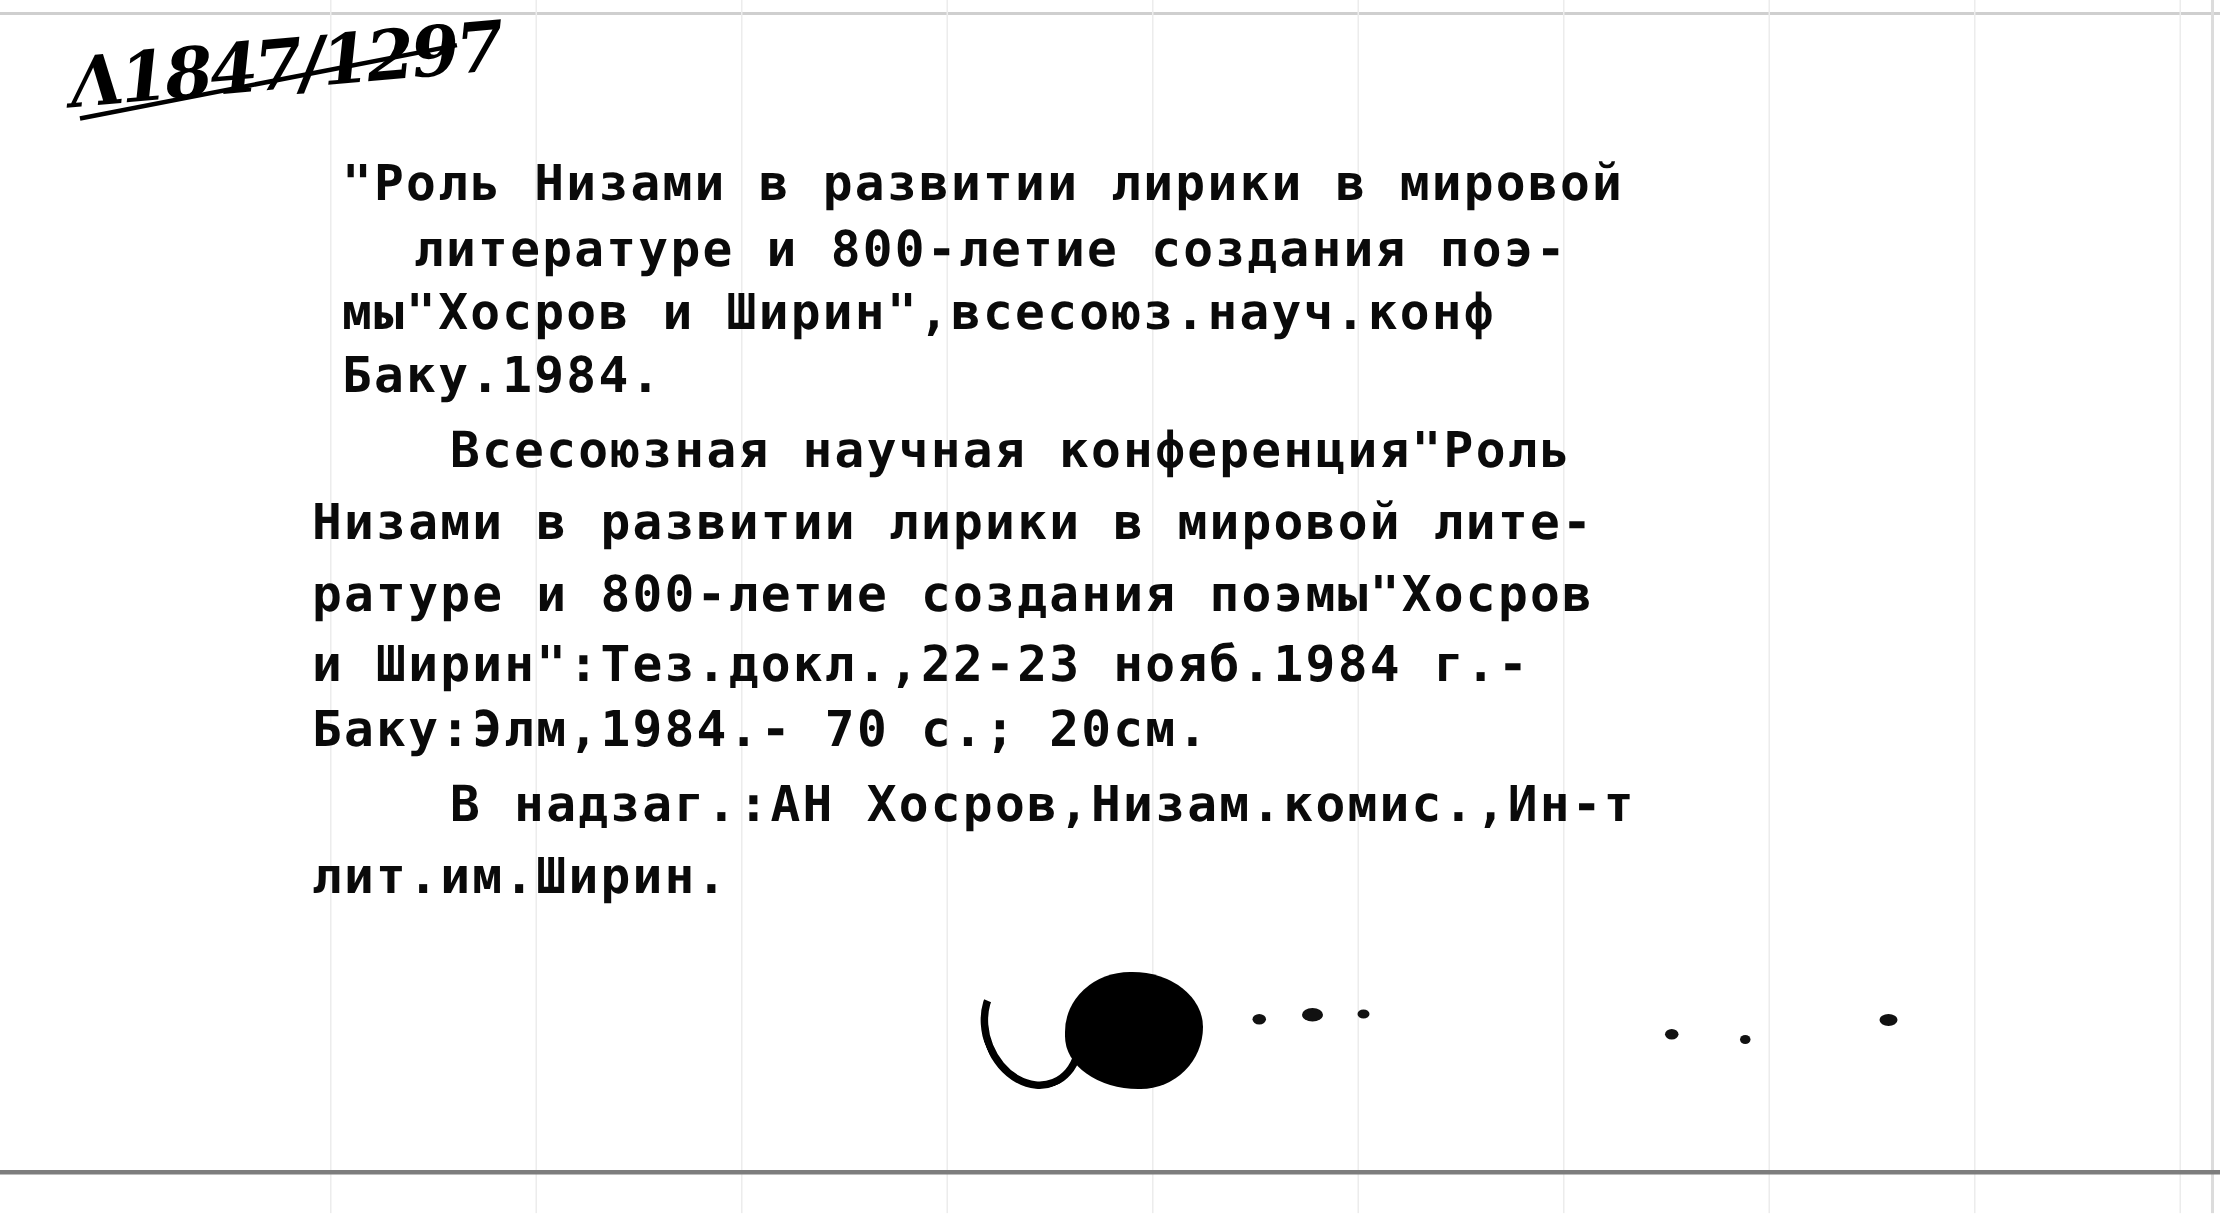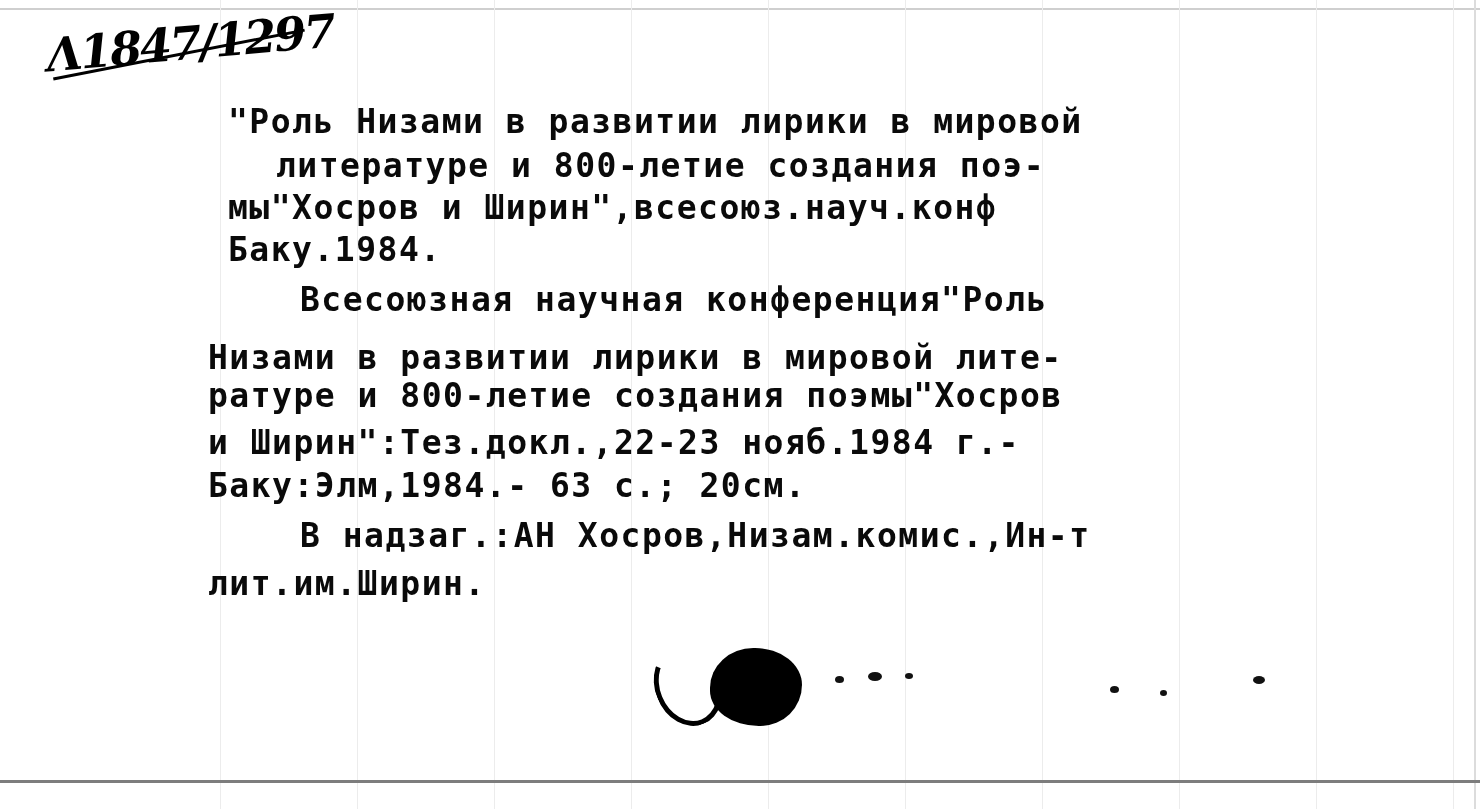--- a/index.html
+++ b/index.html
@@ -150,24 +150,24 @@
     <span>Λ1847/1297</span>
     <span class="strike"></span>
   </div>
 
   <div class="typed" id="typed-block">
       <div class="tline" style="left: 228px; top: 104px;">"Роль Низами в развитии лирики в мировой</div>
       <div class="tline" style="left: 264px; top: 148px; margin-left: 12px;">литературе и 800-летие создания поэ-</div>
       <div class="tline" style="left: 228px; top: 190px;">мы"Хосров и Ширин",всесоюз.науч.конф</div>
       <div class="tline" style="left: 228px; top: 232px;">Баку.1984.</div>
       <div class="tline" style="left: 300px; top: 282px;">Всесоюзная научная конференция"Роль</div>
-      <div class="tline" style="left: 208px; top: 340px;">Низами в развитии лирики в мировой лите-</div>
+      <div class="tline" style="left: 208px; top: 330px;">Низами в развитии лирики в мировой лите-</div>
       <div class="tline" style="left: 208px; top: 378px;">ратуре и 800-летие создания поэмы"Хосров</div>
       <div class="tline" style="left: 208px; top: 425px;">и Ширин":Тез.докл.,22-23 нояб.1984 г.-</div>
-      <div class="tline" style="left: 208px; top: 468px;">Баку:Элм,1984.- 63 с.; 20см.</div>
+      <div class="tline" style="left: 208px; top: 468px;">Баку:Элм,1984.- 70 с.; 20см.</div>
       <div class="tline" style="left: 300px; top: 518px;">В надзаг.:АН Хосров,Низам.комис.,Ин-т</div>
       <div class="tline" style="left: 208px; top: 566px;">лит.им.Ширин.</div>
     </div>
 
   <div class="blot-arc"></div>
   <div class="blot"></div>
   <div class="speck s1"></div>
   <div class="speck s2"></div>
   <div class="speck s3"></div>
   <div class="speck s4"></div>

